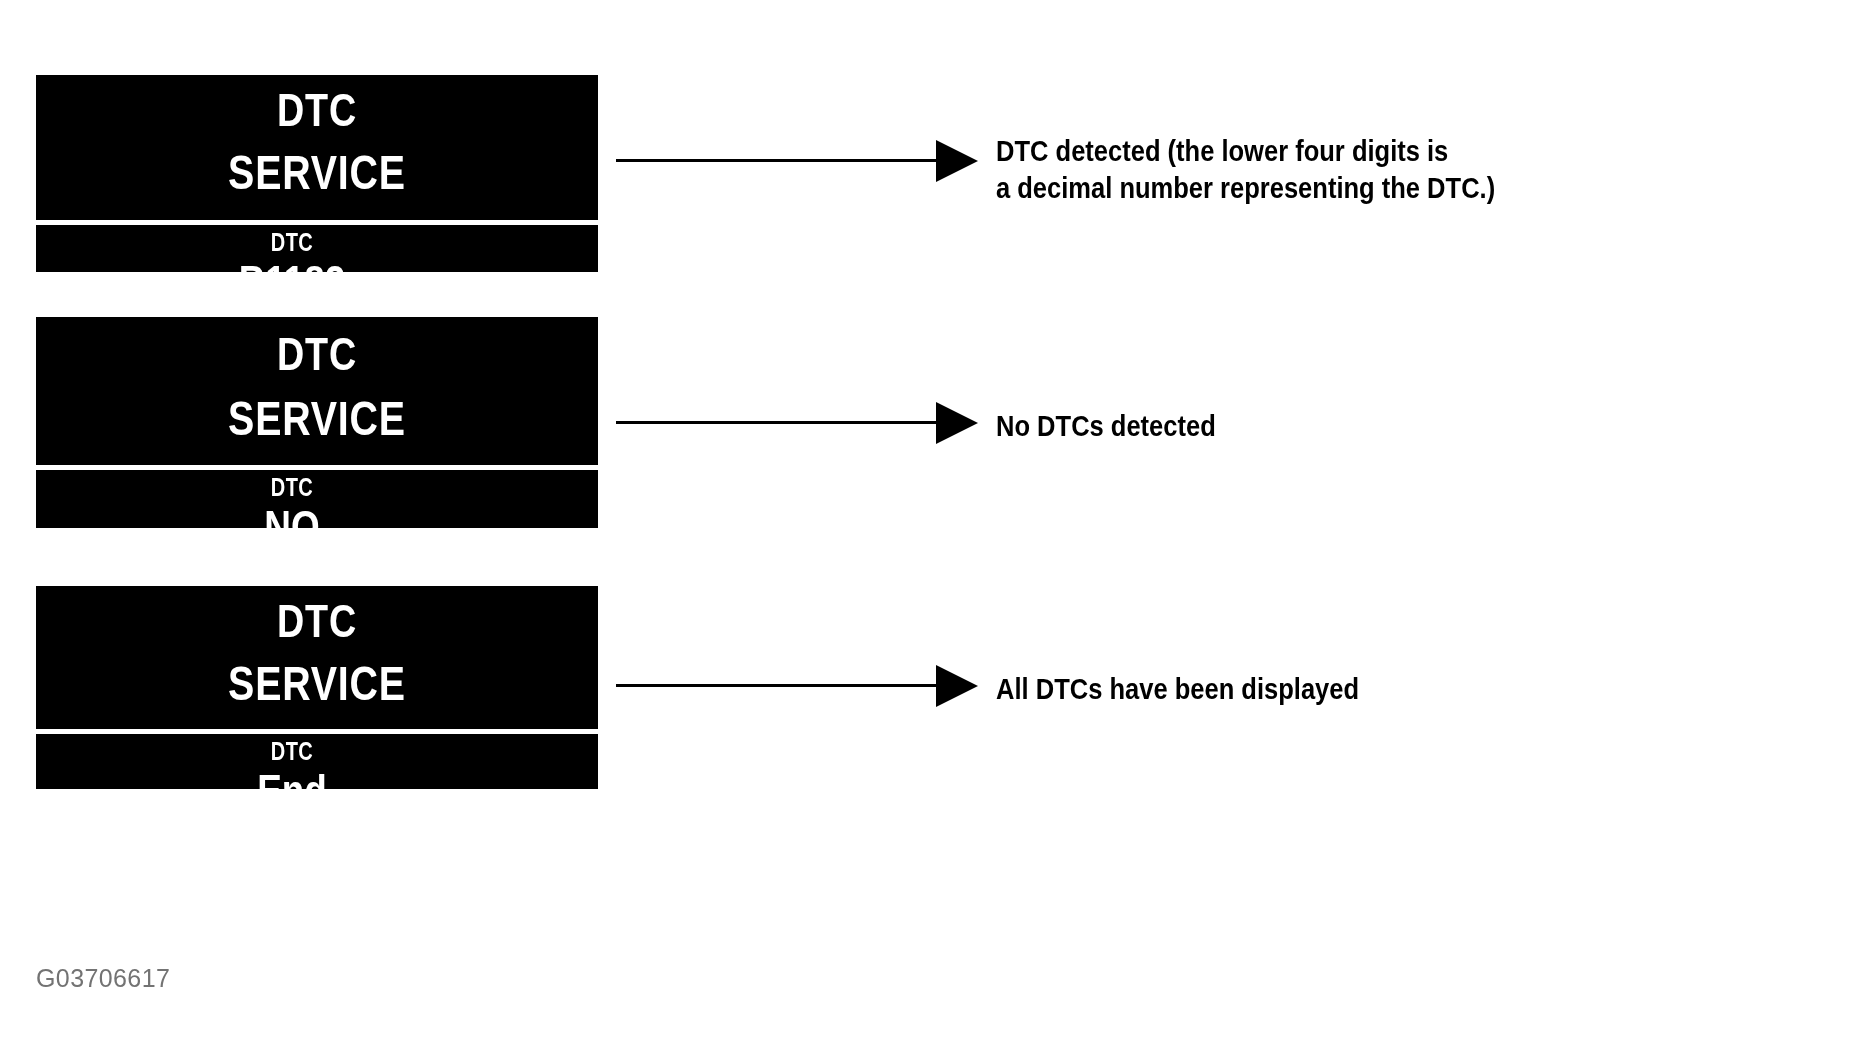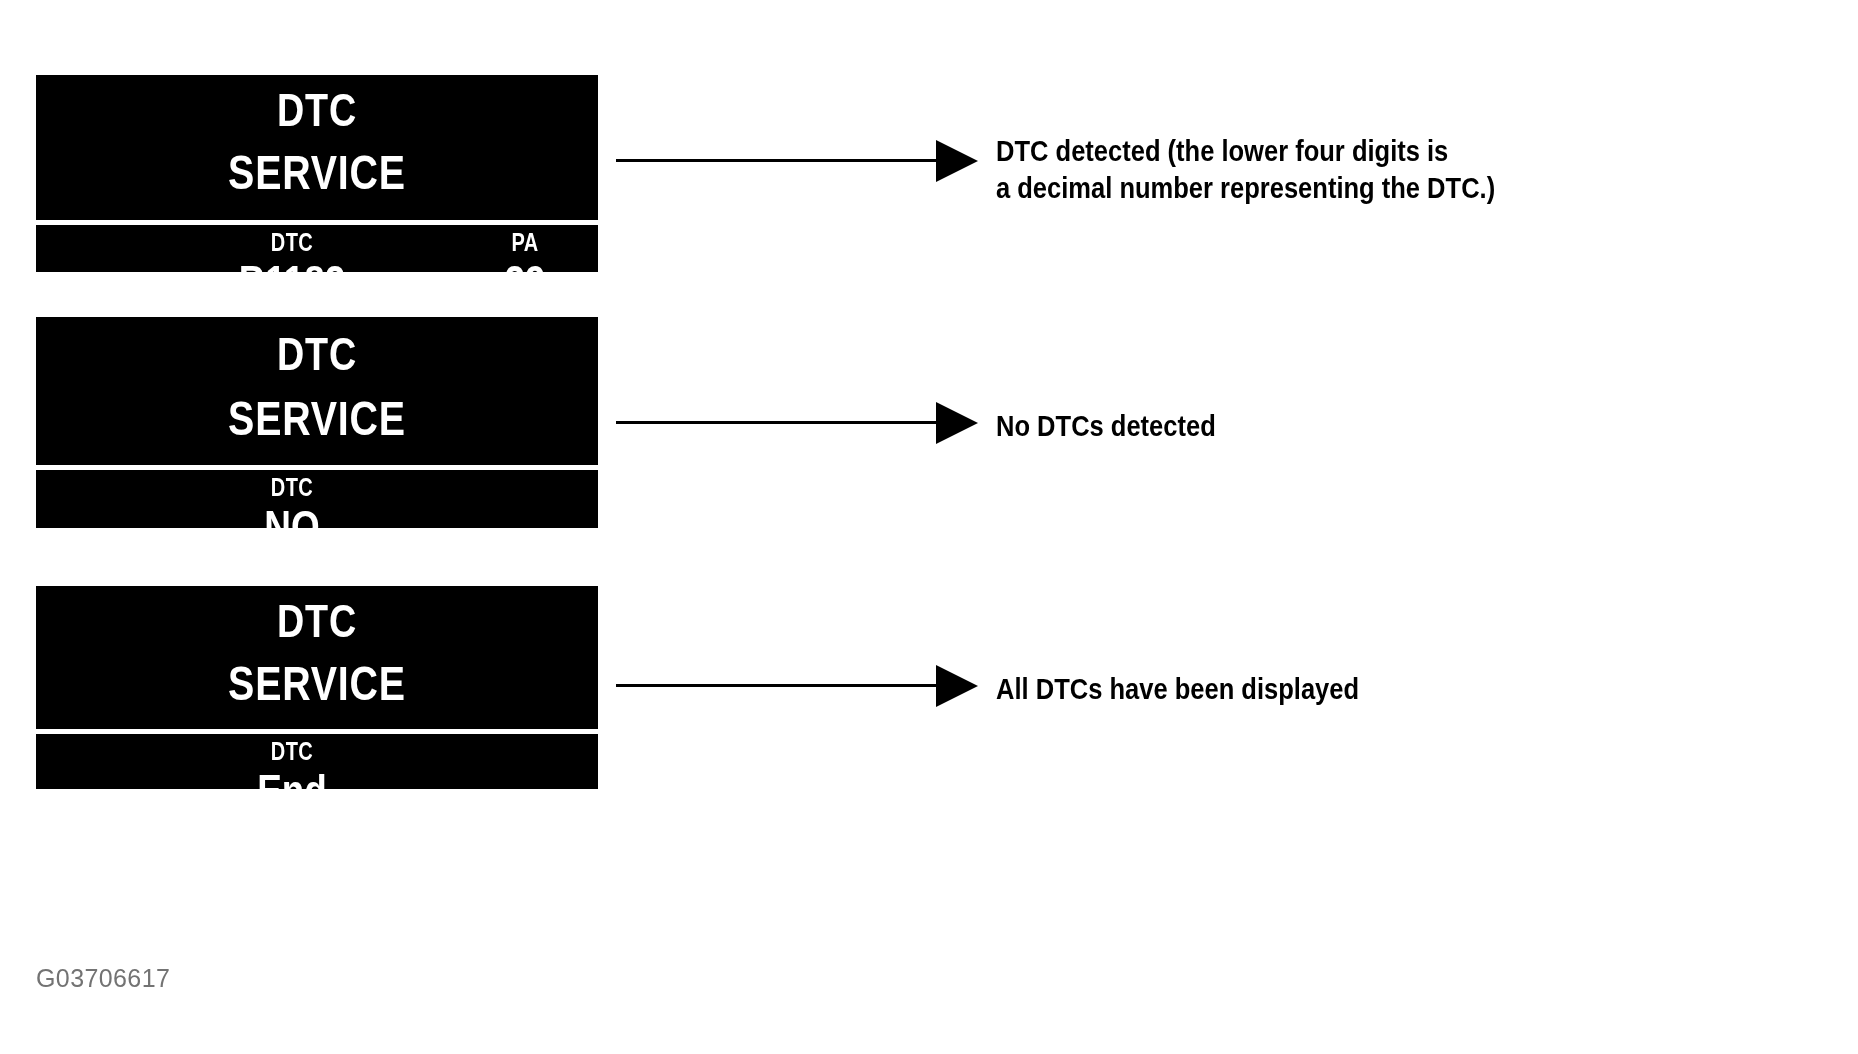--- a/index.html
+++ b/index.html
@@ -114,24 +114,20 @@
 <div class="stage">
 
   <div class="lcd" style="left:36px; top:75px; width:562px; height:197px;">
     <div class="lcd-title" style="top:12px; font-size:46px;">DTC</div>
     <div class="lcd-title" style="top:74px; font-size:48px;">SERVICE</div>
     <div class="lcd-divider" style="top:145px; height:5px;"></div>
     <div class="lcd-field" style="left:176px; top:155px; width:160px;">
       <span class="fld-label" style="font-size:25px;">DTC</span>
       <span class="fld-value" style="font-size:45px; margin-top:4px;">B1182</span>
     </div>
-    <div class="lcd-field" style="left:424px; top:155px; width:130px;">
-      <span class="fld-label" style="font-size:25px;">PA</span>
-      <span class="fld-value" style="font-size:45px; margin-top:4px;">29</span>
-    </div>
   </div>
 
   <div class="leader" style="left:616px; top:159px; width:322px;"></div>
   <div class="arrowhead" style="left:936px; top:140px;"></div>
   <div class="note" style="left:996px; top:133px; width:980px;">DTC detected (the lower four digits is
 a decimal number representing the DTC.)</div>
 
   <div class="lcd" style="left:36px; top:317px; width:562px; height:211px;">
     <div class="lcd-title" style="top:14px; font-size:46px;">DTC</div>
     <div class="lcd-title" style="top:78px; font-size:48px;">SERVICE</div>

